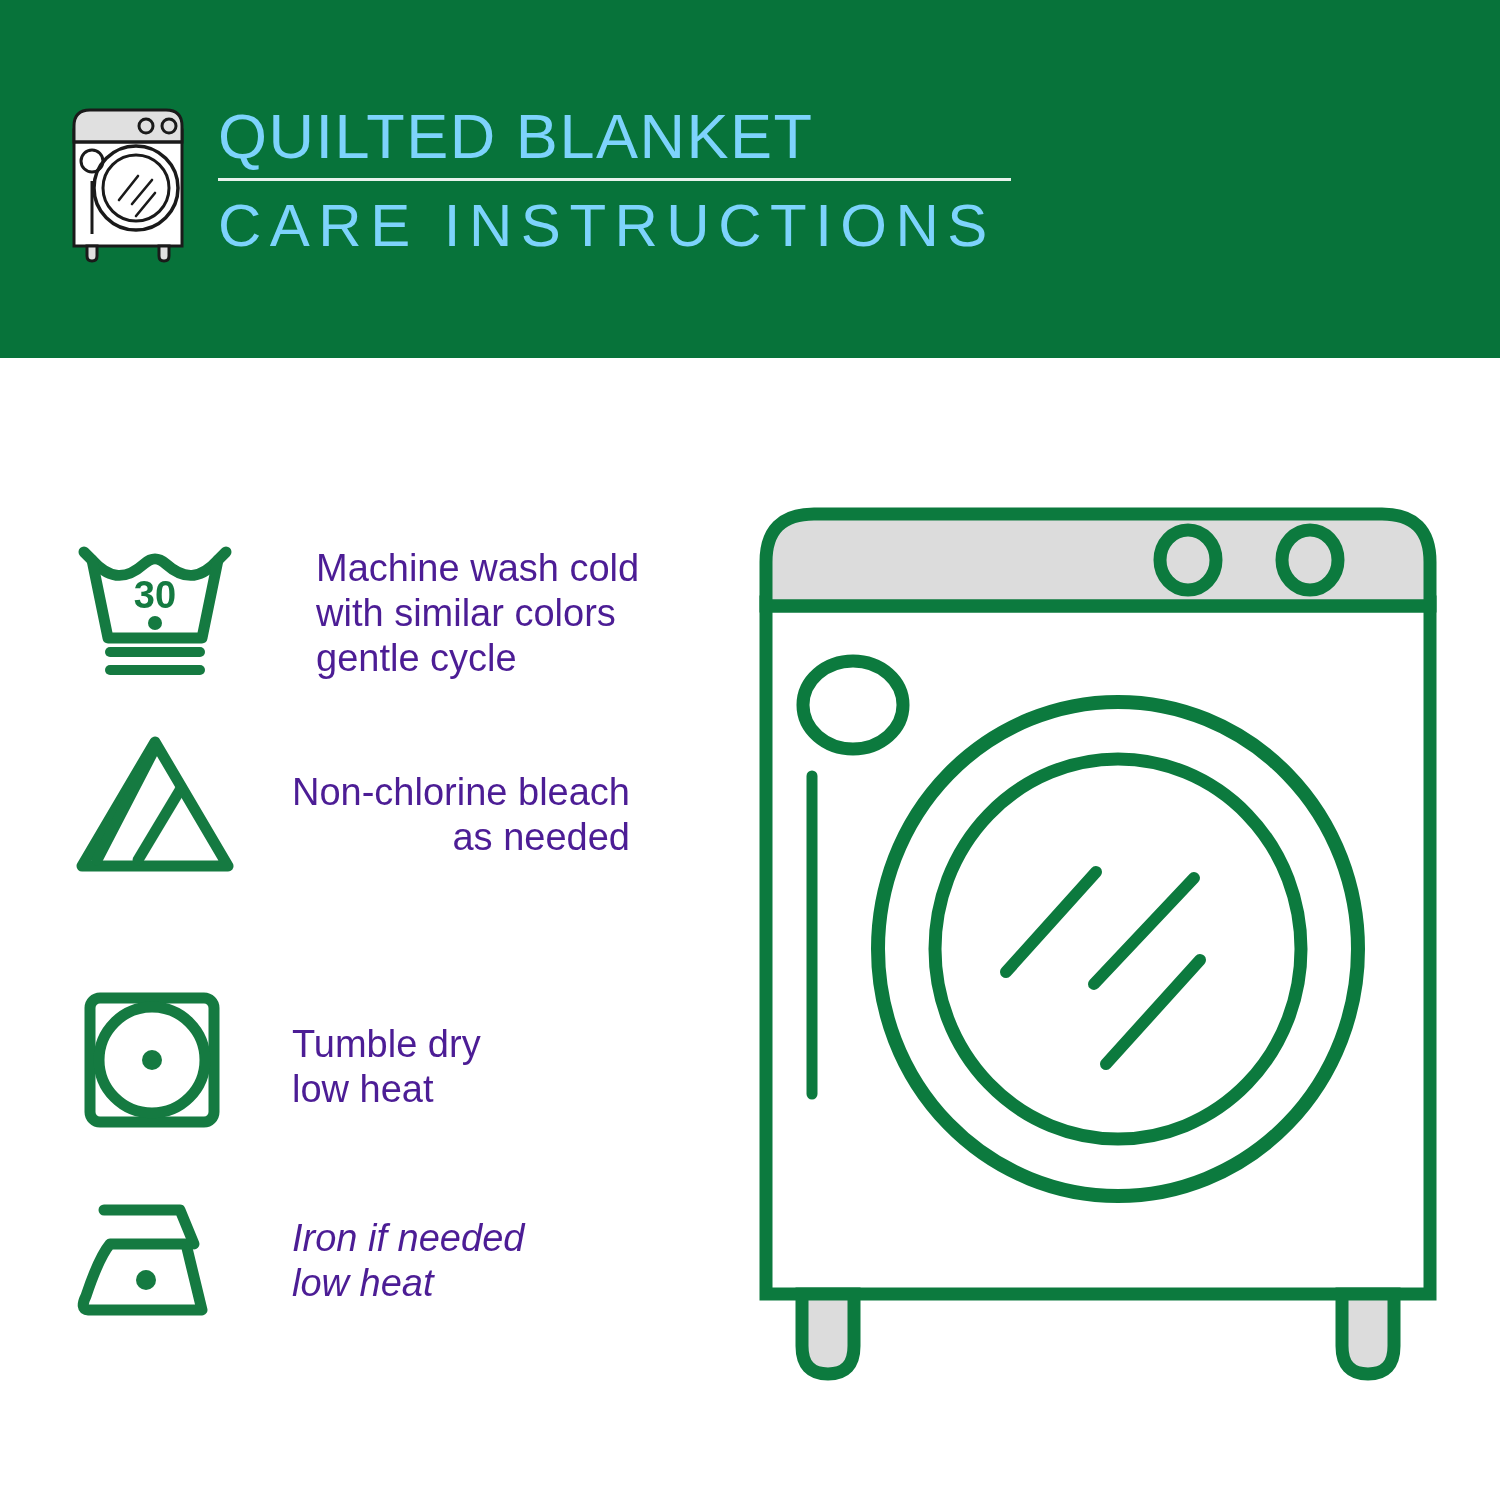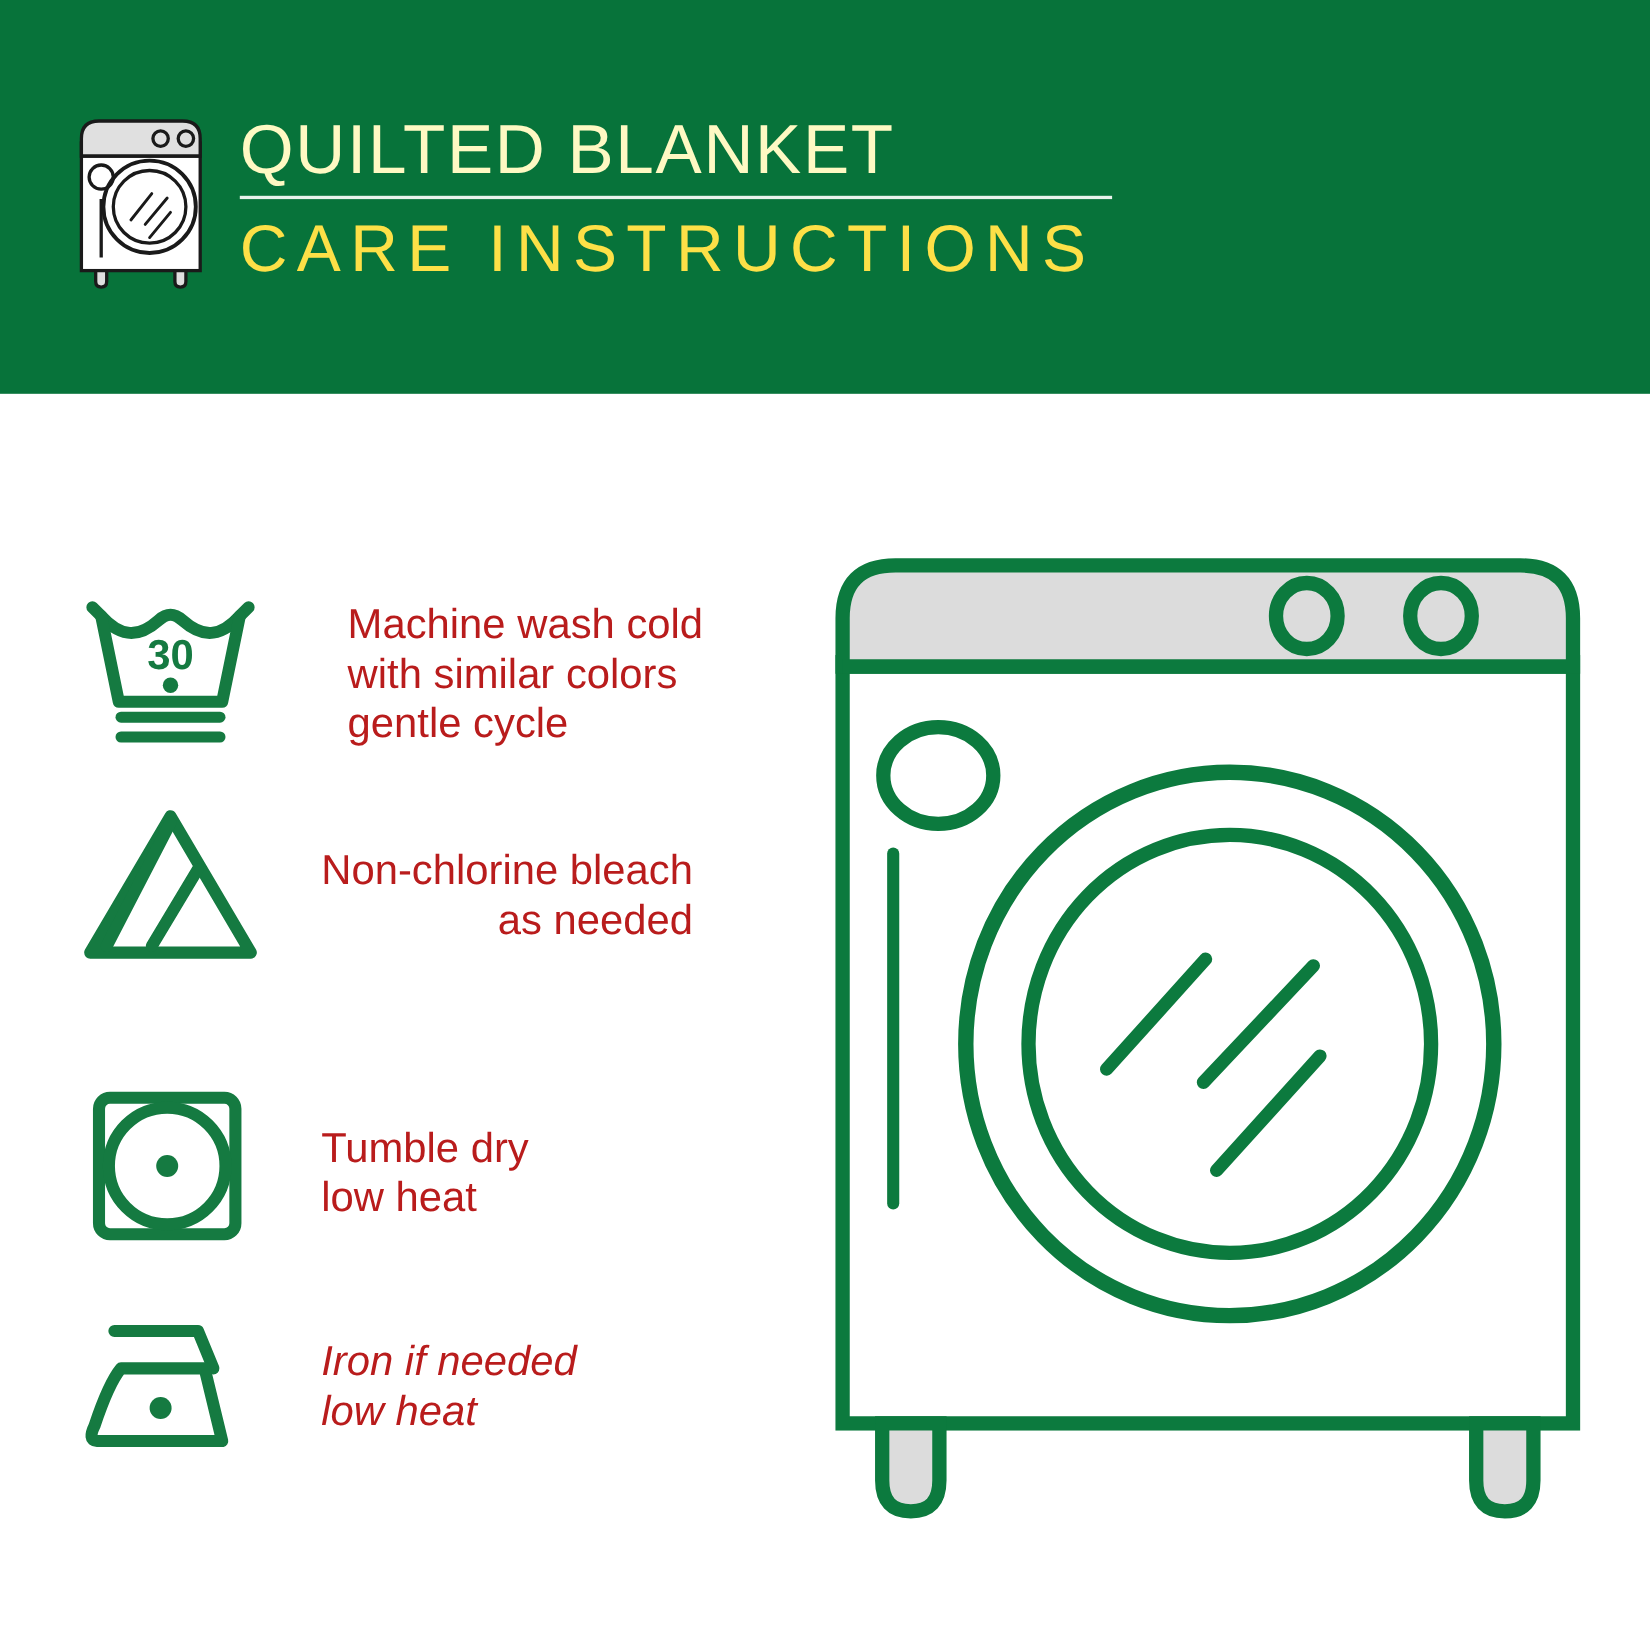--- a/index.html
+++ b/index.html
@@ -29,36 +29,36 @@
     position: absolute;
     left: 66px; top: 104px;
     width: 124px; height: 160px;
   }
   #header-text {
     position: absolute;
     left: 218px; top: 98px;
     width: 800px;
   }
   #title-main {
-    color: #fef9c3;
+    color: #7dd3fc;
     font-size: 63px;
     line-height: 76px;
     letter-spacing: 1.5px;
     font-weight: 400;
     white-space: nowrap;
   }
   #title-rule {
     margin-top: 4px;
     width: 793px;
     height: 3px;
     background: #e8f3ec;
   }
   #title-sub {
     margin-top: 10px;
-    color: #fde047;
+    color: #7dd3fc;
     font-size: 60px;
     line-height: 70px;
     letter-spacing: 8.5px;
     font-weight: 400;
     white-space: nowrap;
   }
 
   
   .care-row {
     position: absolute;
@@ -68,21 +68,21 @@
   }
   .care-symbol {
     width: 170px;
     flex: 0 0 170px;
     display: flex;
     align-items: center;
     justify-content: flex-start;
   }
   .care-text {
     margin-left: 52px;
-    color: #b91c1c;
+    color: #4c1d95;
     font-size: 38px;
     line-height: 45px;
     font-weight: 400;
     letter-spacing: 0px;
     white-space: pre-line;
     padding-top: 4px;
   }
 
   #row-wash   { top: 534px; gap: 24px; }
   #row-bleach { top: 726px; }

